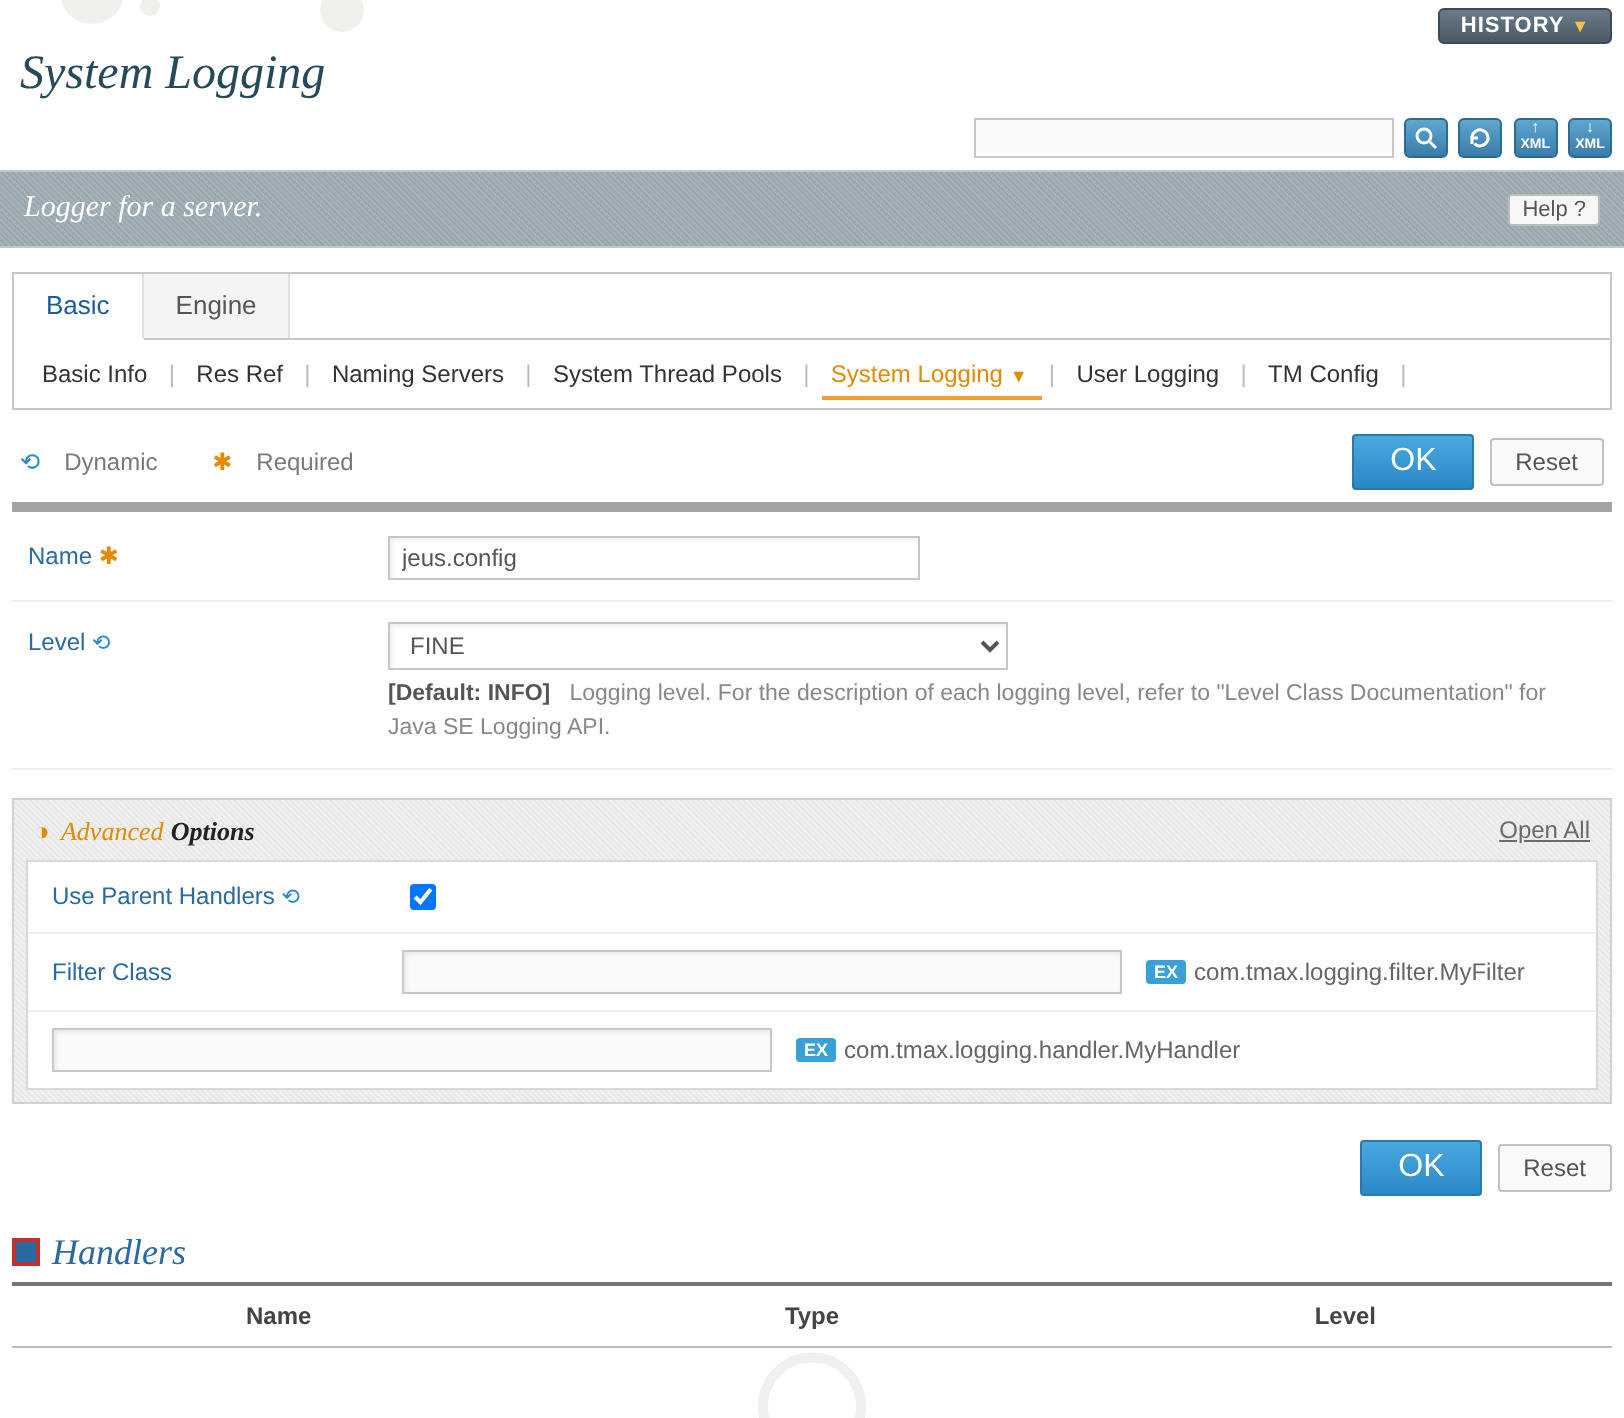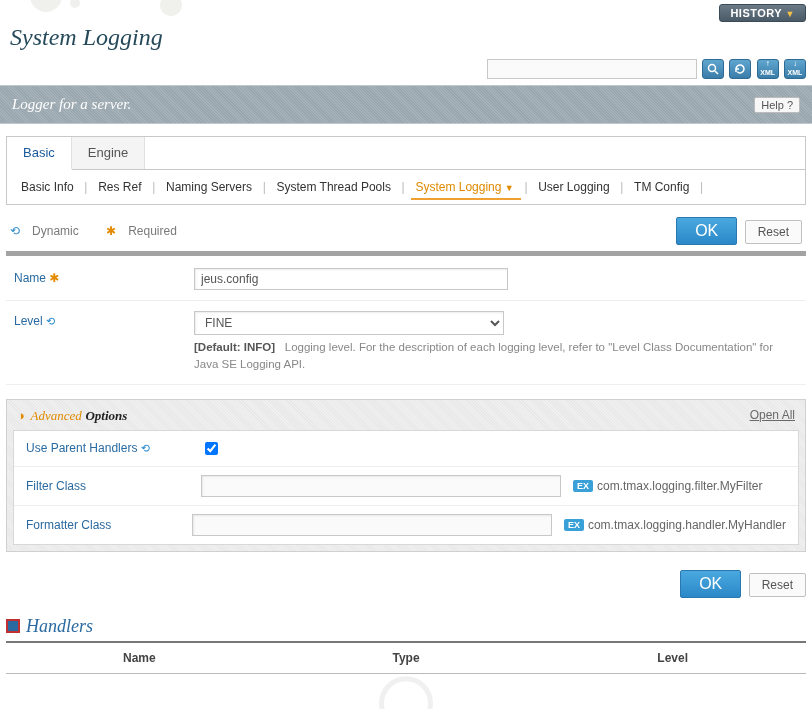--- a/index.html
+++ b/index.html
@@ -72,21 +72,21 @@
   }
   .btn-reset {
     background:#fafafa; color:#555; border:1px solid #c0c0c0; padding:4px 12px;
     font-size:12px; border-radius:2px; cursor:pointer;
   }
   .form-area { margin:0 6px; }
   .form-row { display:flex; padding:10px 8px; border-bottom:1px solid #eee; align-items:flex-start;}
   .form-label { width:180px; color:#2a6aa0; font-size:12px; padding-top:3px;}
   .form-content { flex:1; }
   .text-input {
-    width:314px; height:22px; border:1px solid #c8c8c8; padding:2px 6px;
+    width:266px; height:22px; border:1px solid #c8c8c8; padding:2px 6px;
     box-shadow: inset 1px 1px 2px rgba(0,0,0,0.08); font-size:12px; color:#555;
   }
   .select-input {
     width:310px; height:24px; border:1px solid #c8c8c8; padding:2px 6px;
     box-shadow: inset 1px 1px 2px rgba(0,0,0,0.08); font-size:12px; color:#555;
     background:#fff;
   }
   .help-text { color:#888; font-size:11.5px; margin-top:4px; line-height:1.5;}
   .help-text b { color:#555; font-weight:bold;}
   .adv-box {
@@ -266,21 +266,20 @@
     </div>
     <div class="adv-row">
       <div class="adv-label">Filter Class</div>
       <div class="adv-content">
         <input class="adv-input" type="text" value="" style="">
         <span class="ex-badge">EX</span>
         <span class="ex-text">com.tmax.logging.filter.MyFilter</span>
       </div>
     </div>
     <div class="adv-row">
-      <div class="adv-label">Formatter Class</div>
       <div class="adv-content">
         <input class="adv-input" type="text" value="" style="">
         <span class="ex-badge">EX</span>
         <span class="ex-text">com.tmax.logging.handler.MyHandler</span>
       </div>
     </div>
   </div>
 </div>
 
 <div class="btn-row2">

